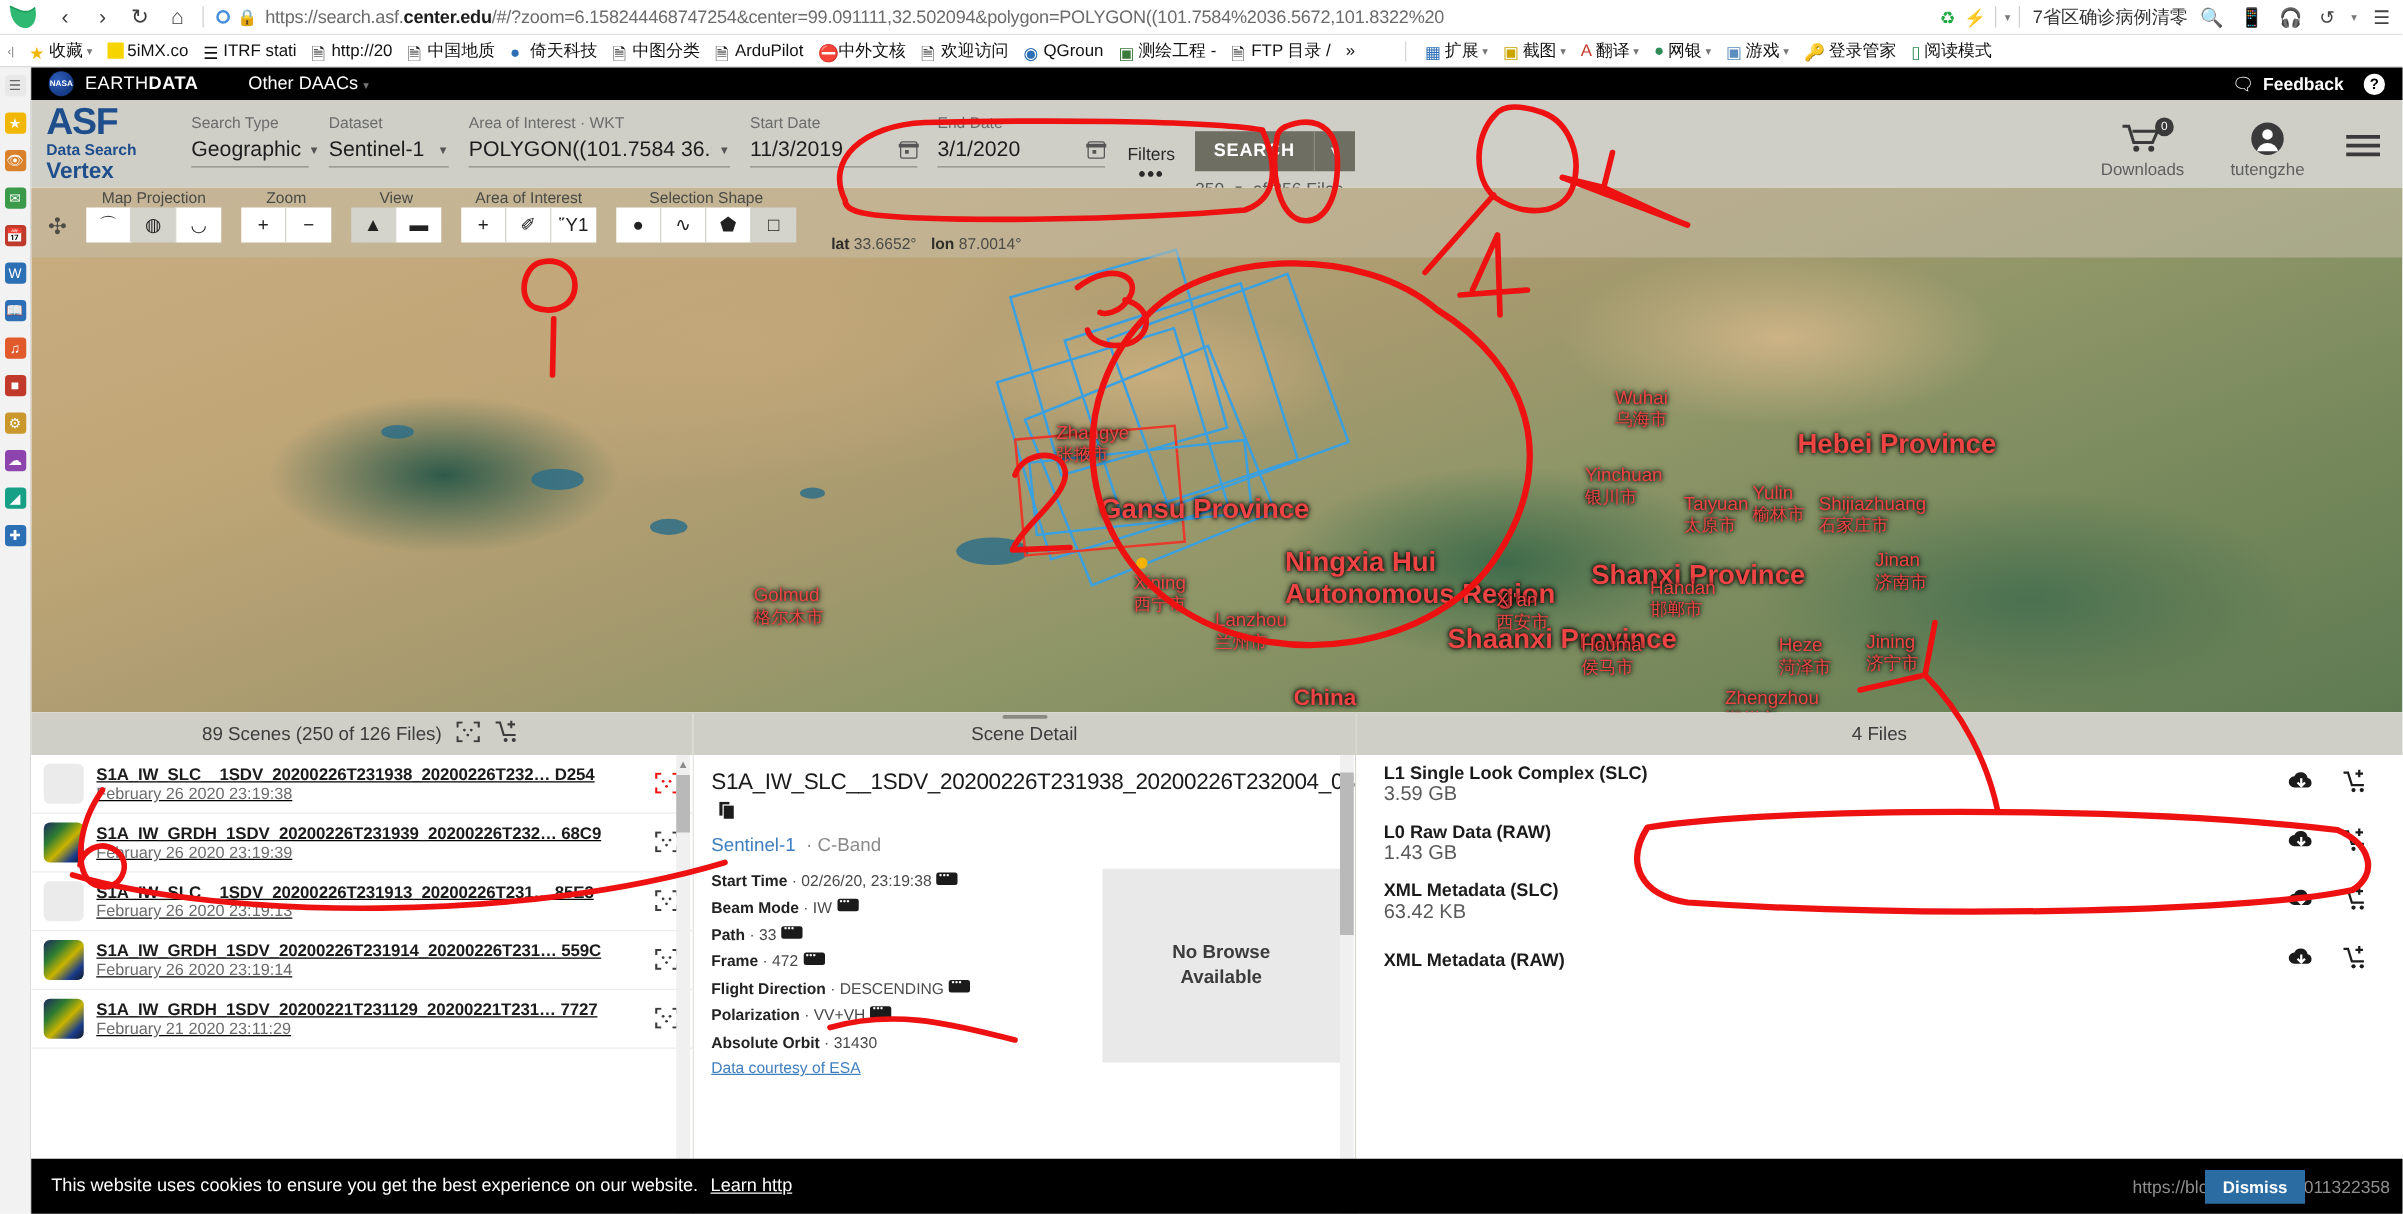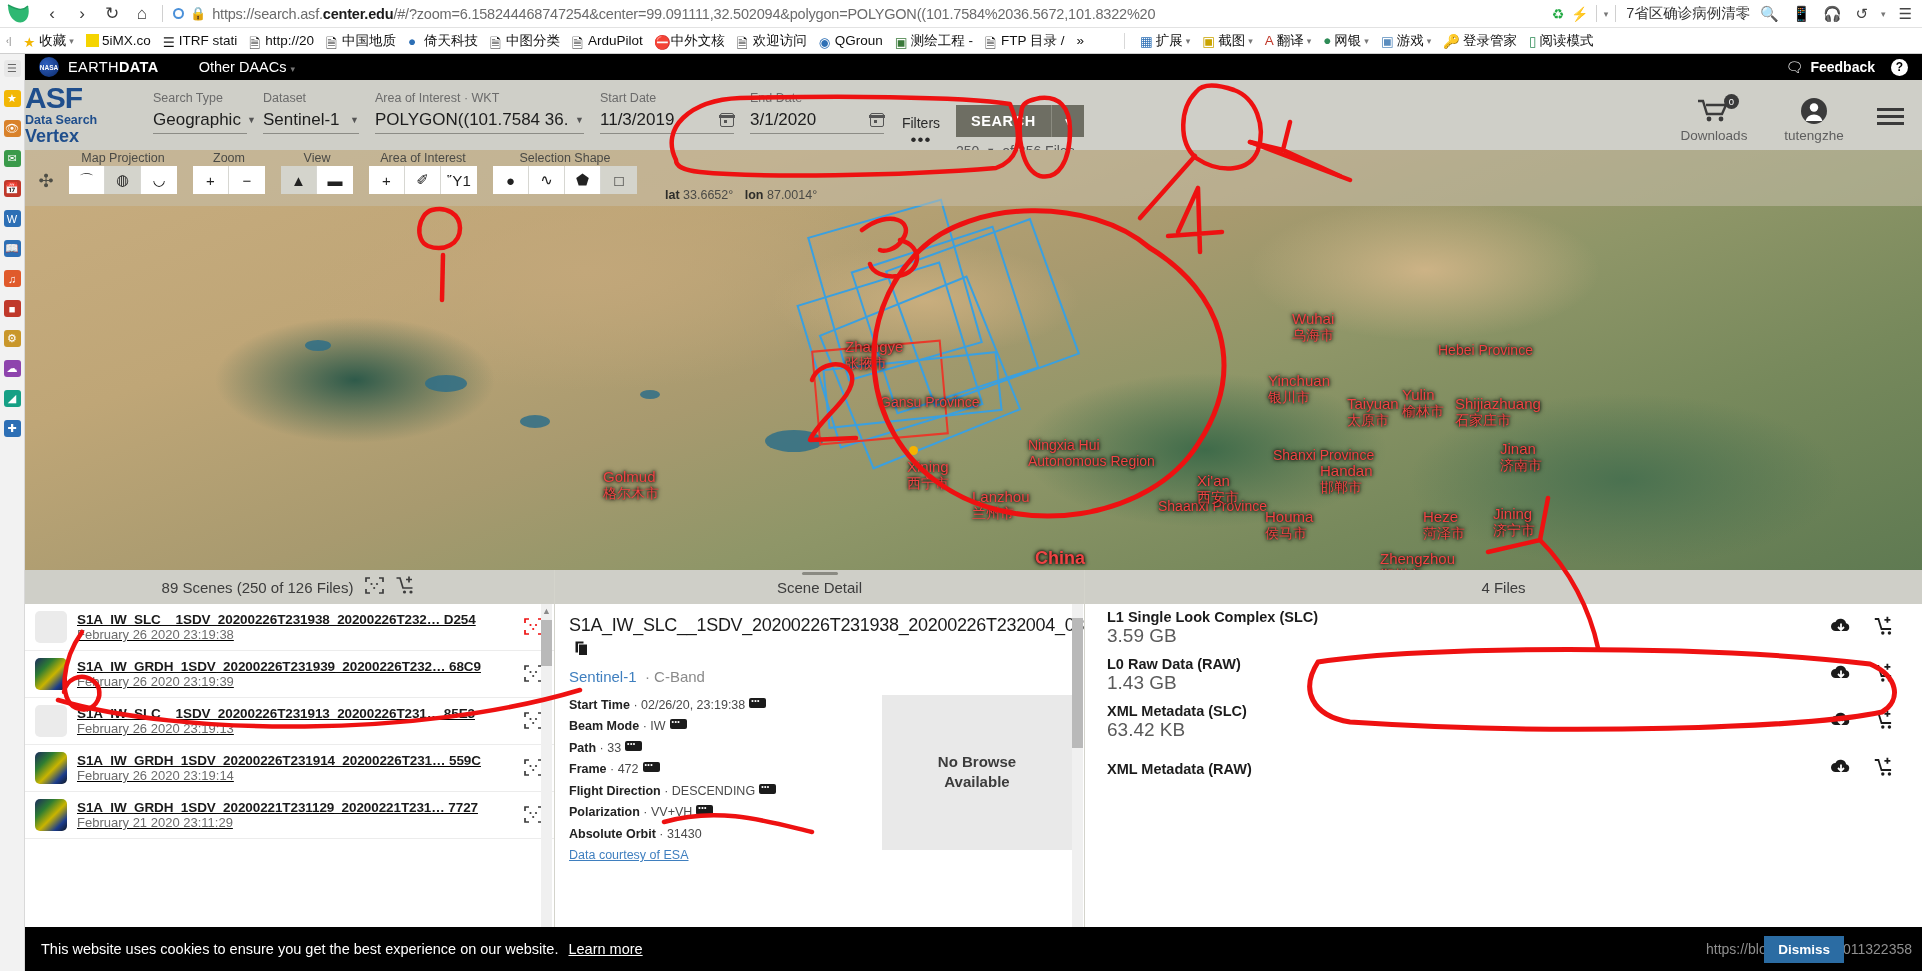--- a/index.html
+++ b/index.html
@@ -50,21 +50,21 @@
     background:radial-gradient(circle at 35% 35%,#2e5fbe,#0b2a6b); display:flex;
     align-items:center;justify-content:center;color:#fff;font-size:6.5px;font-weight:700;}
   .ed-title { font-weight:400; letter-spacing:.4px; font-size:14.5px;}
   .ed-title b { font-weight:700;}
   .ed-right { margin-left:auto; display:flex; align-items:center; gap:16px; }
   .helpcircle { width:17px;height:17px;border-radius:50%;background:#fff;color:#000;
     font-size:12px;font-weight:700;display:flex;align-items:center;justify-content:center;}
 
   .search-bar { height:70px; background:#cfcfc8; display:flex; align-items:stretch; }
   .asf-logo { width:120px; display:flex; flex-direction:column; justify-content:center;
-    padding-left:0; }
+    padding-left:12px; }
   .asf-main { font-size:30px; font-weight:800; color:#1f4e8c; line-height:0.95;
     letter-spacing:-1px;}
   .asf-sub { font-size:12.5px; font-weight:700; color:#1f4e8c; line-height:1.15;}
   .asf-vertex { font-size:18px; font-weight:800; color:#1f4e8c; line-height:1.05;}
   .fields { flex:1; display:flex; align-items:flex-start; padding-top:9px; gap:0; }
   .field { padding:0 8px; }
   .fl { font-size:12.5px; color:#6b6b6b; line-height:1.5; }
   .fv { font-size:17px; color:#1d1d1d; border-bottom:1px solid #8c8c86;
     padding:2px 0 3px 0; display:flex; align-items:center; gap:6px;
     min-height:26px; }
@@ -107,21 +107,21 @@
       radial-gradient(ellipse 220px 80px at 900px 150px, #c9ae7e 0%, transparent 70%),
       radial-gradient(ellipse 400px 160px at 560px 120px, #c2a77a 0%, transparent 75%),
       radial-gradient(ellipse 250px 100px at 1400px 120px, #cdb386 0%, transparent 70%),
       linear-gradient(160deg,#c8ad80 0%,#bfa677 25%,#a89a6f 45%,#8f9668 60%,#77895c 78%,#5f7a52 100%);
   }
   .lake { position:absolute; background:#2f6f87; border-radius:50%; opacity:.85;}
   .maplbl { position:absolute; color:#ef4444; text-shadow:0 0 3px #000,0 0 5px #000;
     white-space:nowrap; pointer-events:none; }
   .maplbl.city { font-size:15px; font-weight:400; }
   .maplbl.city .cn { display:block; font-size:14px; }
-  .maplbl.prov { font-size:14px; font-weight:400; }
+  .maplbl.prov { font-size:22px; font-weight:700; }
   .maplbl.prov.two { line-height:1.15; }
   .maplbl.country { font-size:18px; font-weight:700; }
   .frame-box { position:absolute; border:2.5px solid #3aa0e0; }
   .frame-box.sel { border-color:#e8392a; }
   .pin-dot { position:absolute; width:9px;height:9px;background:#f5b301;border-radius:50%;}
 
   
   #map-toolbar { position:absolute; left:0; top:0; height:56px; width:100%;
     background:rgba(196,190,170,.55); display:flex; align-items:flex-start;
     padding-left:6px; }
@@ -188,21 +188,21 @@
     justify-content:center; text-align:center; color:#3c3c3c; font-size:15px;
     font-weight:700; line-height:1.35; margin-left:8px;}
   .sd-scroll { position:absolute; right:1px; top:0; width:11px; height:100%; background:#f0f0f0;}
   .sd-thumb { position:absolute; right:1px; top:14px; width:11px; height:130px; background:#b9b9b9;}
 
   #file-panel { flex:1; display:flex; flex-direction:column; }
   .fp-body { flex:1; background:#fff; }
   .file-row { display:flex; align-items:center; padding:8px 26px 8px 22px; height:47px;}
   .fr-text { flex:1; }
   .fr-name { font-size:14.5px; font-weight:700; color:#1b1b1b; }
-  .fr-size { font-size:19px; color:#5a5a5a; }
+  .fr-size { font-size:16px; color:#5a5a5a; }
   .fr-acts { display:flex; gap:22px; align-items:center; }
 
   
   #cookie { position:absolute; left:0; bottom:0; width:1897px; height:44px; background:#000;
     display:flex; align-items:center; padding:0 16px; color:#fff; font-size:14.5px; }
   #cookie .learn { margin-left:10px; text-decoration:underline; color:#fff; }
   .dismiss { position:absolute; right:78px; background:#2b6ca3; color:#fff; font-weight:700;
     font-size:13.5px; padding:6px 14px; }
   .watermark { position:absolute; right:10px; color:#8f8f8f; font-size:14px; }
 
@@ -776,21 +776,21 @@
                   <path d="M13.4 0.8v6M10.4 3.8h6" stroke="#1b1b1b" stroke-width="1.8"></path>
                 </svg></span>
             </div>
           </div>
         </div>
     </div>
   </div>
 
   <div id="cookie">
     <span>This website uses cookies to ensure you get the best experience on our website.</span>
-    <a href="#" class="learn">Learn more</a>
+    <a href="#" class="learn">Learn http</a>
     <span class="watermark">https://blog.csdn.net/u011322358</span>
     <span class="dismiss">Dismiss</span>
   </div>
 </div>
 
 <svg id="annot" viewBox="0 0 1922 971">
   <g fill="none" stroke="#ee1111" stroke-width="4.5" stroke-linecap="round" stroke-linejoin="round">
 
     <path d="M676,160 C660,128 690,100 740,98 C830,96 960,96 1010,104 C1025,140 1018,160 996,168 C900,176 760,178 700,172 C682,170 676,166 676,160 Z"></path>
 

